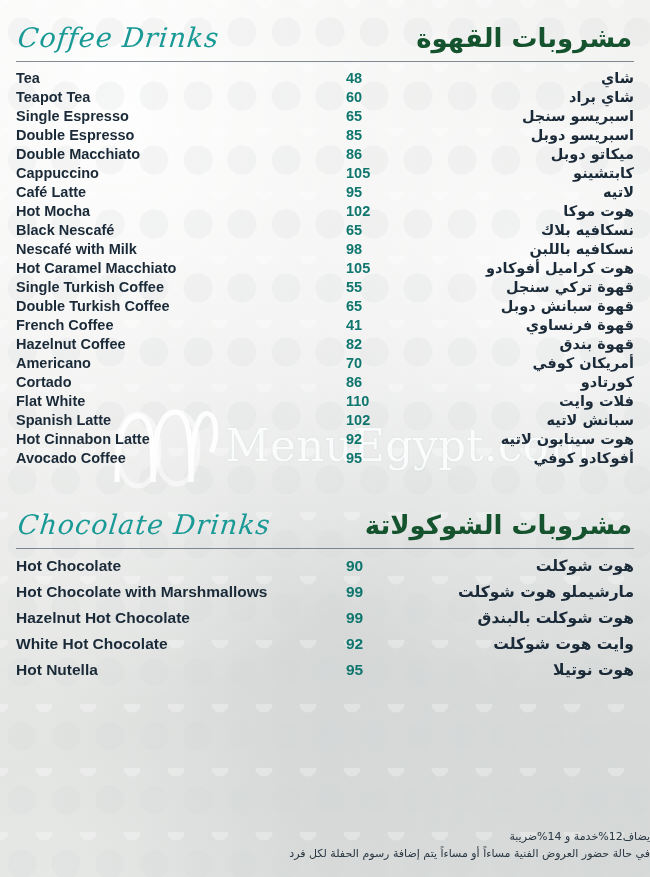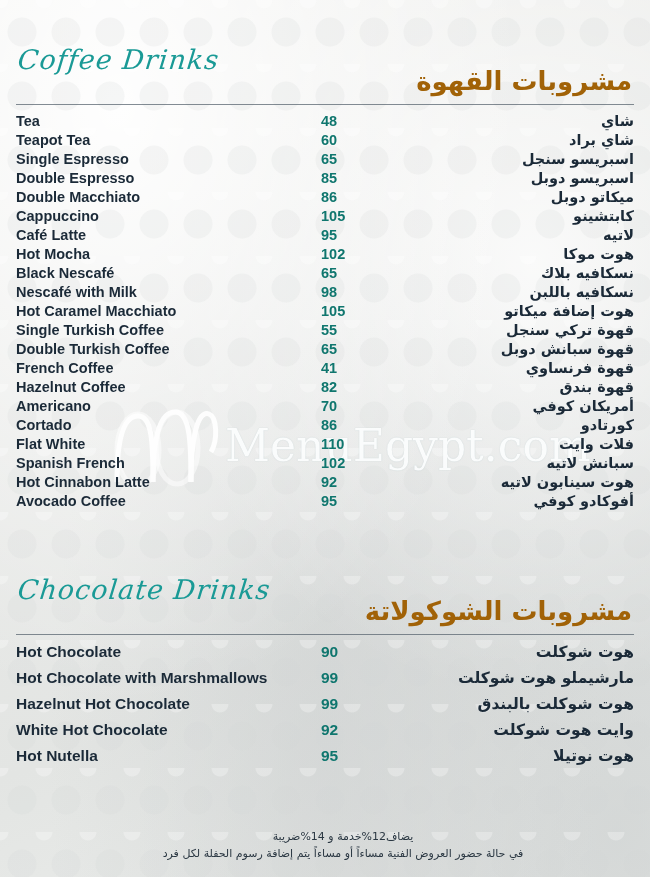--- a/index.html
+++ b/index.html
@@ -78,37 +78,37 @@
     font-family: "DejaVu Serif", serif;
     font-style: italic;
     font-size: 27px;
     color: #1a9a96;
     letter-spacing: 1px;
     transform: skewX(-6deg);
   }
   .arabic-title {
     font-size: 26px;
     font-weight: bold;
-    color: #a16207;
+    color: #14532d;
     direction: rtl;
     font-family: "DejaVu Sans", sans-serif;
-    margin-top: 44px;
   }
   .rule {
     height: 1px;
     background: #5a6570;
     opacity: 0.75;
     margin: 2px 2px 8px 2px;
   }
 
   .items { padding: 0 2px; }
   .row {
     display: flex;
     align-items: baseline;
     margin-bottom: 3px;
+    gap: 25px;
   }
   .name {
     flex: 0 0 305px;
     font-size: 14.5px;
     font-weight: bold;
     color: #1b2a38;
     white-space: nowrap;
   }
   .price {
     flex: 0 0 60px;
@@ -131,21 +131,21 @@
   .section.choc .ar { font-size: 15.5px; }
   .section.choc .row { margin-bottom: 8px; }
 
   .spacer-lg { height: 40px; }
 
   .footer {
     position: absolute;
     bottom: 14px;
     left: 0;
     right: 0;
-    text-align: center;
+    text-align: right;
     direction: rtl;
     font-family: "DejaVu Sans", sans-serif;
     font-size: 11px;
     color: #2a3742;
     line-height: 1.6;
     z-index: 4;
     margin-left: 36px;
   }
 </style>
 </head>
@@ -222,21 +222,21 @@
           <div class="ar">نسكافيه بلاك</div>
         </div>
       <div class="row">
           <div class="name">Nescafé with Milk</div>
           <div class="price">98</div>
           <div class="ar">نسكافيه باللبن</div>
         </div>
       <div class="row">
           <div class="name">Hot Caramel Macchiato</div>
           <div class="price">105</div>
-          <div class="ar">هوت إضافة ميكاتو</div>
+          <div class="ar">هوت كراميل أفوكادو</div>
         </div>
       <div class="row">
           <div class="name">Single Turkish Coffee</div>
           <div class="price">55</div>
           <div class="ar">قهوة تركي سنجل</div>
         </div>
       <div class="row">
           <div class="name">Double Turkish Coffee</div>
           <div class="price">65</div>
           <div class="ar">قهوة سبانش دوبل</div>
@@ -260,21 +260,21 @@
           <div class="name">Cortado</div>
           <div class="price">86</div>
           <div class="ar">كورتادو</div>
         </div>
       <div class="row">
           <div class="name">Flat White</div>
           <div class="price">110</div>
           <div class="ar">فلات وايت</div>
         </div>
       <div class="row">
-          <div class="name">Spanish French</div>
+          <div class="name">Spanish Latte</div>
           <div class="price">102</div>
           <div class="ar">سبانش لاتيه</div>
         </div>
       <div class="row">
           <div class="name">Hot Cinnabon Latte</div>
           <div class="price">92</div>
           <div class="ar">هوت سينابون لاتيه</div>
         </div>
       <div class="row">
           <div class="name">Avocado Coffee</div>

